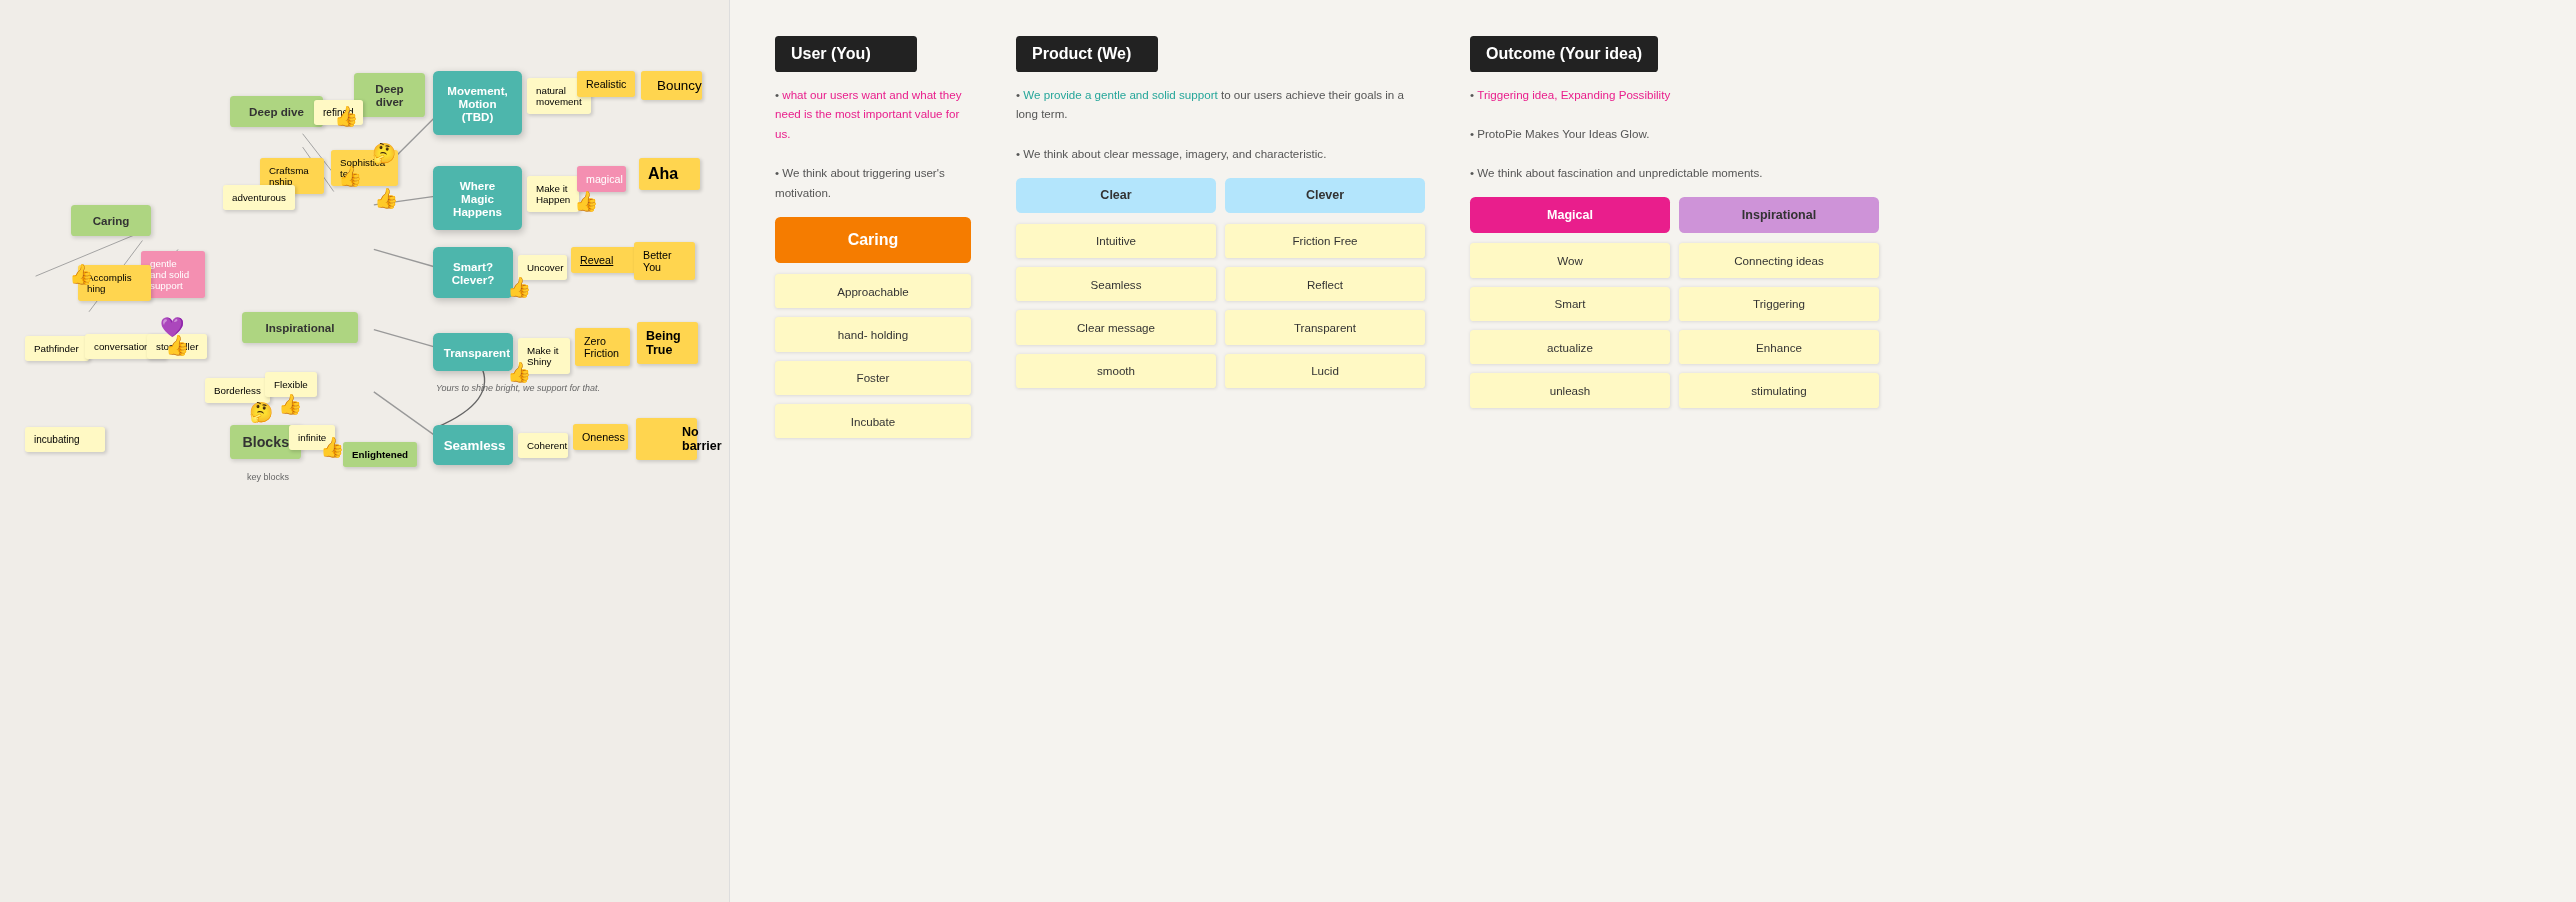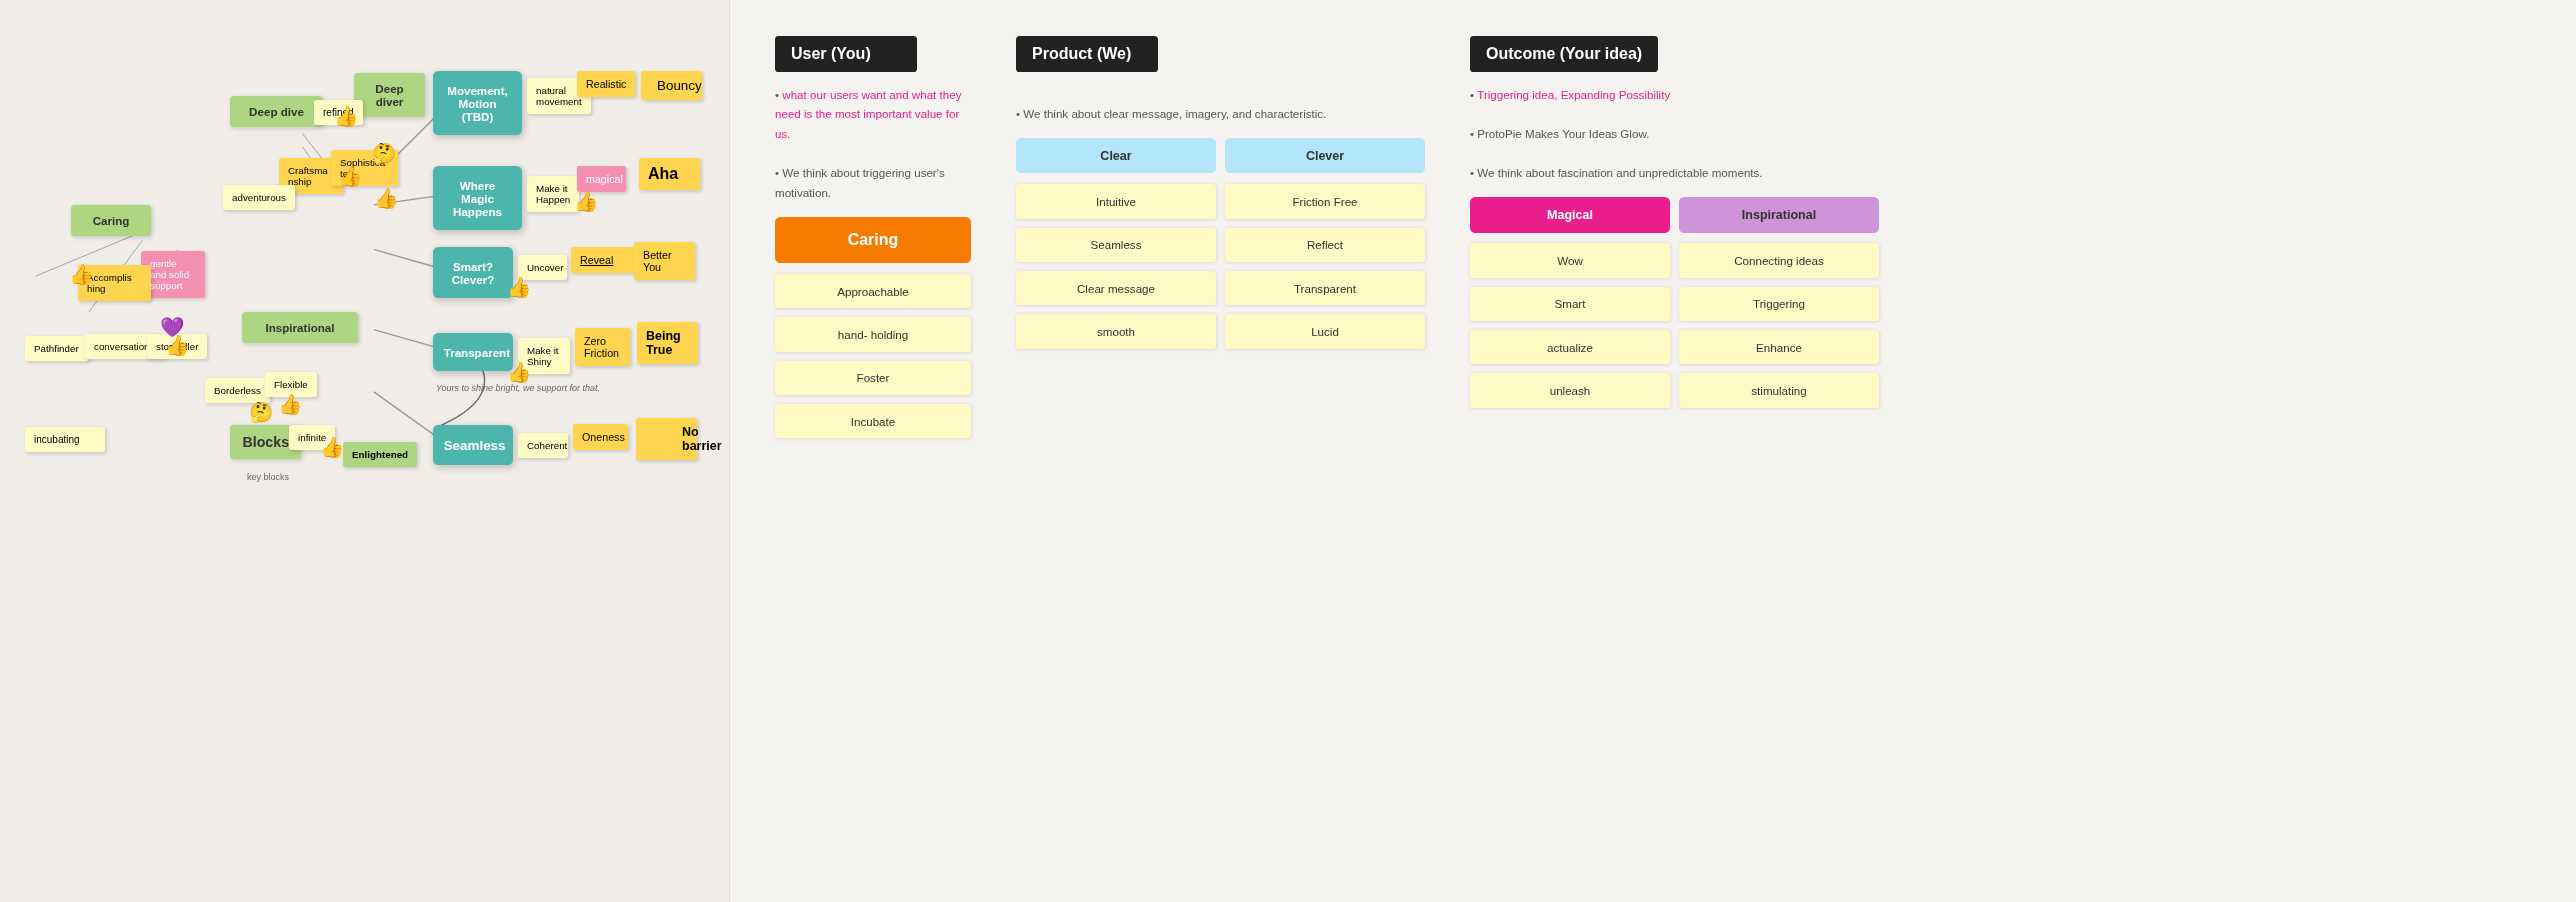--- a/index.html
+++ b/index.html
@@ -255,21 +255,21 @@
 
   <div class="node-green-medium" style="left:354px; top:73px; width:71px;">
     <span>Deep
 diver</span>
   </div>
 
   <div class="lp-sticky-lyellow" style="left:314px; top:100px;">
     <span>refined</span>
   </div>
 
-  <div class="lp-sticky-yellow" style="left:279px; top:158px; width:64px; font-size:9.8px;">
+  <div class="lp-sticky-yellow" style="left:260px; top:158px; width:64px; font-size:9.8px;">
     <span>Craftsma<br>nship</span>
   </div>
 
   <div class="lp-sticky-yellow" style="left:331px; top:150px; width:67px; font-size:9.8px;">
     <span>Sophistica<br>ted</span>
   </div>
 
   <div class="lp-sticky-lyellow" style="left:223px; top:185px; font-size:9.8px;">
     <span>adventurous</span>
   </div>
@@ -393,20 +393,21 @@
       <div class="card-orange">Caring</div>
       <div class="card-yellow-sm">Approachable</div>
       <div class="card-yellow-sm">hand- holding</div>
       <div class="card-yellow-sm">Foster</div>
       <div class="card-yellow-sm">Incubate</div>
     </div>
 
     <div style="width:409px; margin: 0 18px;">
       <div class="rp-col-header">Product (We)</div>
       <div class="rp-bullets">
+        <p>• <span class="highlight-teal">We provide a gentle and solid support</span> to our users achieve their goals in a long term.</p>
         <br>
         <p>• We think about clear message, imagery, and characteristic.</p>
       </div>
       <div class="sub-cards">
         <div class="card-blue-sm">Clear</div>
         <div class="card-blue-sm">Clever</div>
       </div>
       <div class="sub-cards">
         <div style="flex:1">
           <div class="card-yellow-sm">Intuitive</div>

